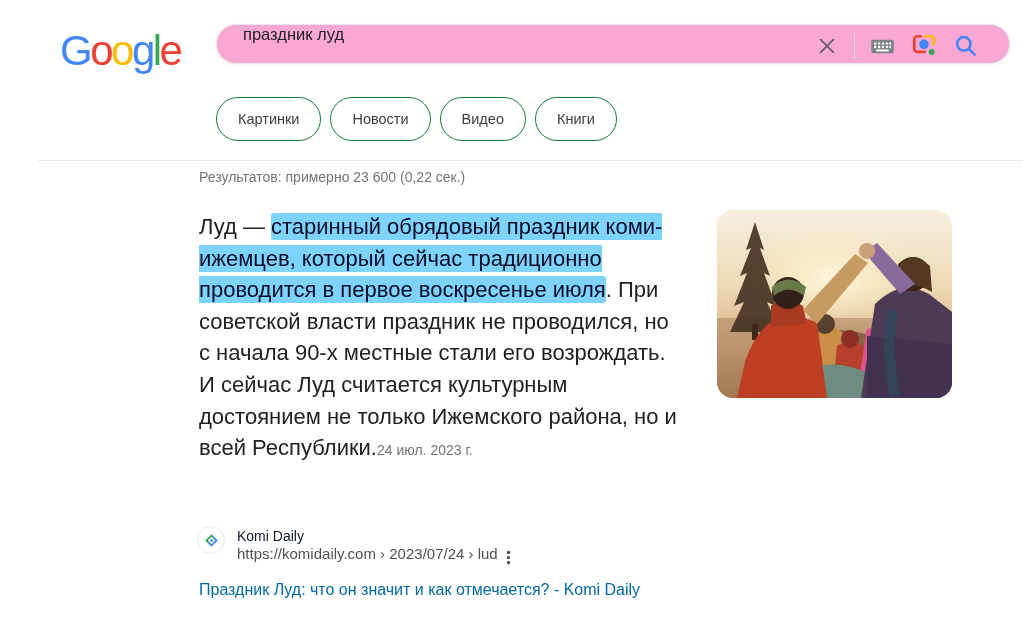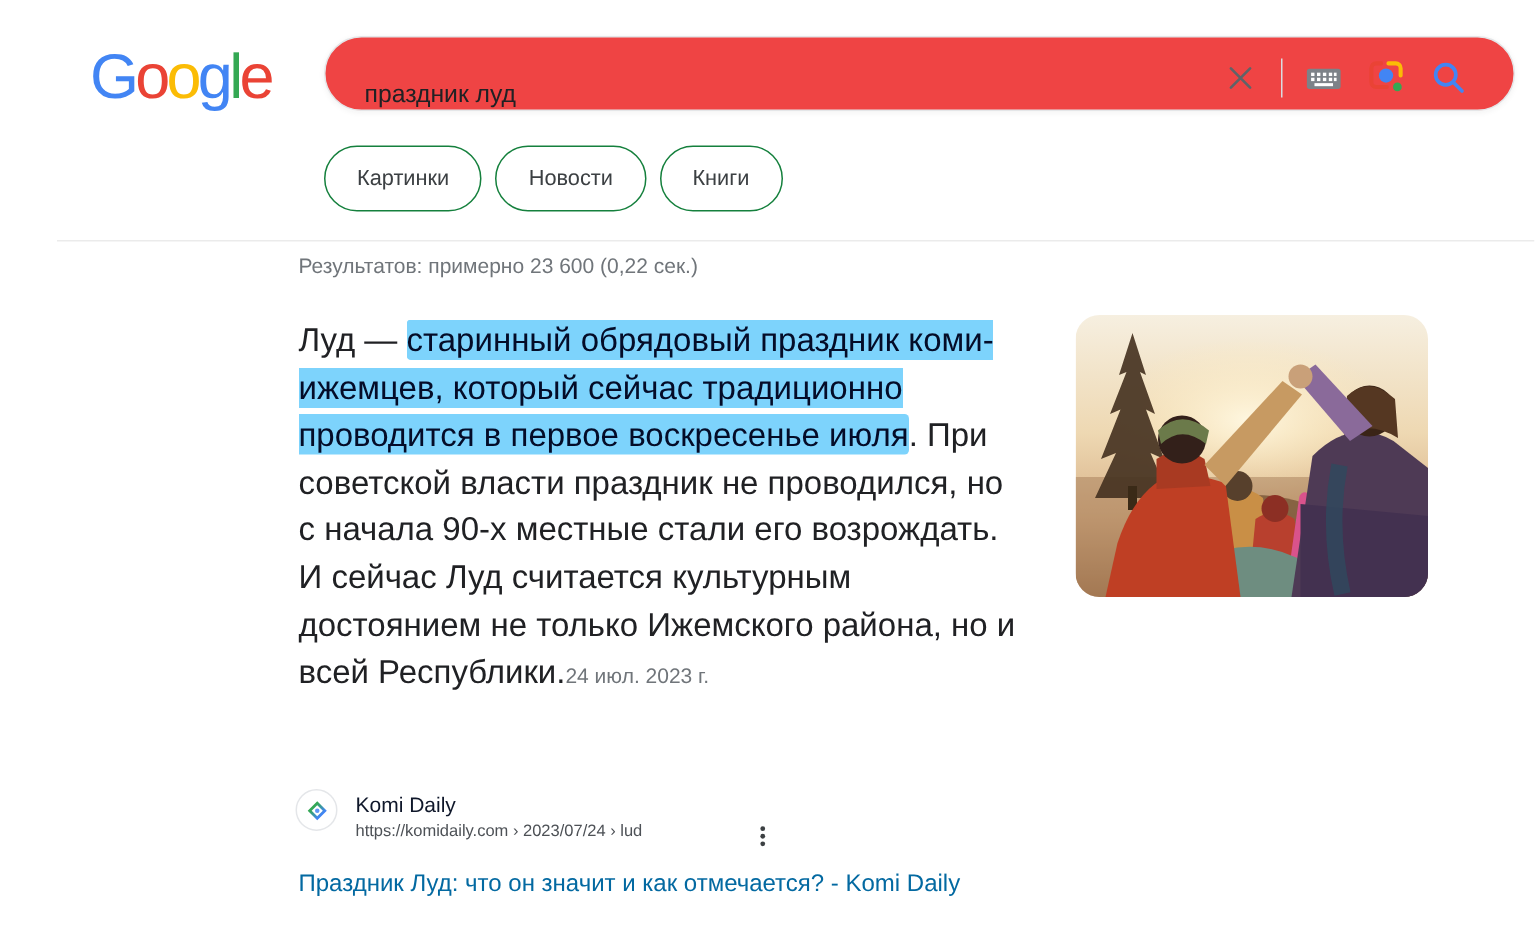--- a/index.html
+++ b/index.html
@@ -8,23 +8,23 @@
   .page { position:relative; width:1023px; height:626px; background:#fff; overflow:hidden; }
 
   
   .header { position:absolute; left:0; top:6px; width:1023px; height:155px; background:#fff; border-bottom:1px solid #ebebeb;margin-left:38px; }
   .logo { position:absolute; left:22px; top:21px; font-size:42px; letter-spacing:-2.5px; cursor:pointer; user-select:none; }
   .c-blue  { color:#4285F4; }
   .c-red   { color:#EA4335; }
   .c-yellow{ color:#FBBC05; }
   .c-green { color:#34A853; }
 
-  .search-bar { position:absolute; left:178px; top:18px; width:794px; height:50px; background:#ef4444;
+  .search-bar { position:absolute; left:178px; top:18px; width:794px; height:40px; background:#f9a8d4;
     border:1px solid #e4e6e8; border-radius:27px; box-shadow:0 1px 4px rgba(32,33,36,.06);
-    display:flex; align-items:flex-end; padding:0 22px 0 26px; }
+    display:flex; align-items:flex-start; padding:0 22px 0 26px; }
   .search-input { flex:1; border:none; outline:none; font-family:inherit; font-size:16.5px; color:#202124; background:transparent; }
   .bar-icons { display:flex; align-items:center; gap:0; }
   .icon-btn { display:flex; align-items:center; justify-content:center; width:42px; height:42px; cursor:pointer; }
   .vdivider { width:1px; height:26px; background:#dadce0; margin:0 6px; }
 
   
   .chips { position:absolute; left:178px; top:91px; display:flex; gap:9px; }
   .chip { height:44px; display:flex; align-items:center; padding:0 21px; border:1px solid #15803d;
     border-radius:22px; background:#fff; font-size:14.5px; color:#3c4043; cursor:pointer; white-space:nowrap; }
 
@@ -34,21 +34,21 @@
   .snippet { position:absolute; left:199px; top:211px; width:486px; font-size:22px; line-height:31.6px; color:#202124; }
   .hl { background:#7dd3fc; color:#040c28; border-radius:3px; padding:1px 0; }
   .snip-date { font-size:14px; color:#70757a; margin-left:0; white-space:nowrap; }
 
   .thumb { position:absolute; left:717px; top:210px; width:235px; height:188px; border-radius:16px; overflow:hidden; cursor:pointer; }
 
   .source { position:absolute; left:197px; top:526px; display:flex; align-items:flex-start; cursor:pointer; }
   .favicon { width:28px; height:28px; border-radius:50%; border:1px solid #e4e6e9; background:#fff;
     display:flex; align-items:center; justify-content:center; margin-right:12px; }
   .src-name { font-size:14px; color:#0f172a; line-height:18px; padding-top:1px; }
-  .src-url  { font-size:11px; color:#4d5156; line-height:18px; }
+  .src-url  { font-size:15px; color:#4d5156; line-height:18px; }
   .more-btn { position:absolute; left:497px; top:546px; width:22px; height:22px; display:flex; align-items:center; justify-content:center; cursor:pointer; }
 
   .result-title { position:absolute; left:199px; top:577px; font-size:16px; color:#0369a1; cursor:pointer; line-height:26px; white-space:nowrap; }
 </style>
 </head>
 <body>
 
 <div class="page">
 
   <div class="header">
@@ -97,20 +97,21 @@
             <circle cx="10" cy="10" r="6.2" stroke="#4285f4" stroke-width="2.3"></circle>
             <path d="M14.8 14.8 L20 20" stroke="#4285f4" stroke-width="2.3" stroke-linecap="round"></path>
           </svg>
         </div>
       </div>
     </div>
 
     <div class="chips">
       <div class="chip">Картинки</div>
       <div class="chip">Новости</div>
+      <div class="chip">Видео</div>
       <div class="chip">Книги</div>
     </div>
   </div>
 
   <div class="stats">Результатов: примерно 23 600 (0,22 сек.)</div>
 
   <p class="snippet"><span>Луд — </span><span class="hl">старинный обрядовый праздник коми-ижемцев, который сейчас традиционно проводится в первое воскресенье июля</span><span>. При советской власти праздник не проводился, но с начала 90-х местные стали его возрождать. И сейчас Луд считается культурным достоянием не только Ижемского района, но и всей Республики.</span><span class="snip-date">24 июл. 2023 г.</span></p>
 
   <div class="thumb">
     <svg width="235" height="188" viewBox="0 0 235 188">

